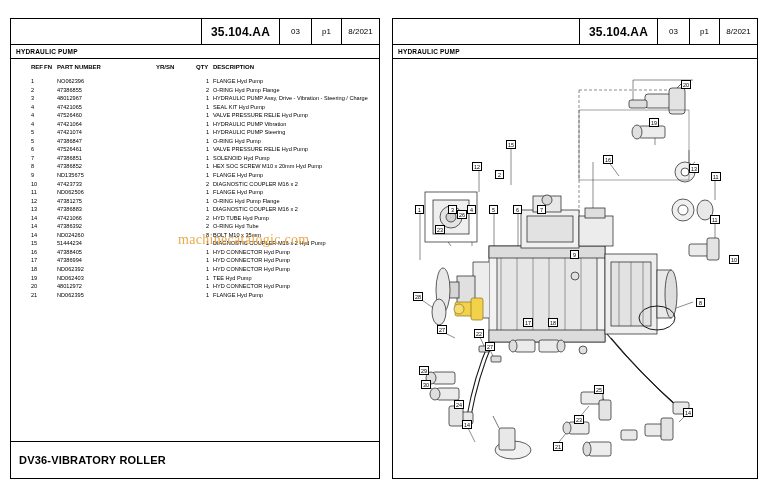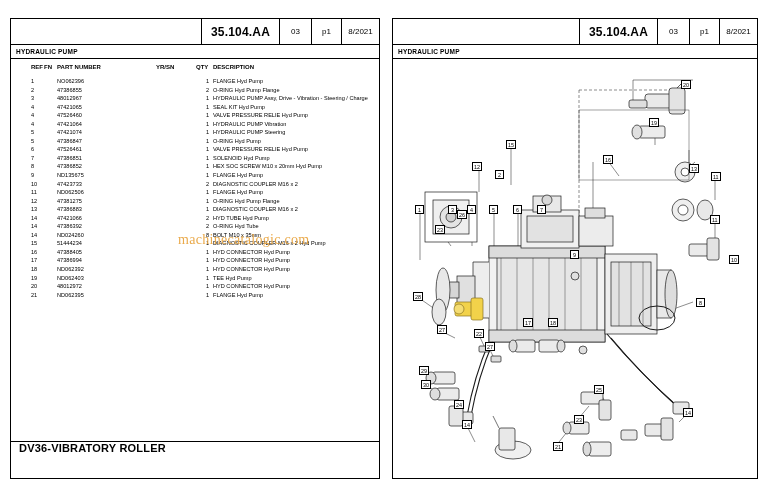--- a/index.html
+++ b/index.html
@@ -380,21 +380,21 @@
           <span class="c-ref">21</span>
           <span class="c-fn"></span>
           <span class="c-pn">ND062395</span>
           <span class="c-yr"></span>
           <span class="c-qty">1</span>
           <span class="c-desc">FLANGE  Hyd Pump</span>
         </div>
       </div>
 
     <div class="footer-line" style="bottom:36px;"></div>
-    <div class="model" style="bottom:24px;">DV36-VIBRATORY ROLLER</div>
+    <div class="model" style="bottom:12px;">DV36-VIBRATORY ROLLER</div>
   </div>
 
   <div class="panel panel-right">
     <div class="hdr" style="width:100%;">
       <div class="hdr-blank" style="width:186px;"></div>
       <div class="hdr-cell first hdr-code" style="width:78px;border-left:1px solid #000;">35.104.AA</div>
       <div class="hdr-cell" style="width:32px;">03</div>
       <div class="hdr-cell" style="width:30px;">p1</div>
       <div class="hdr-cell" style="flex:1;">8/2021</div>
     </div>

